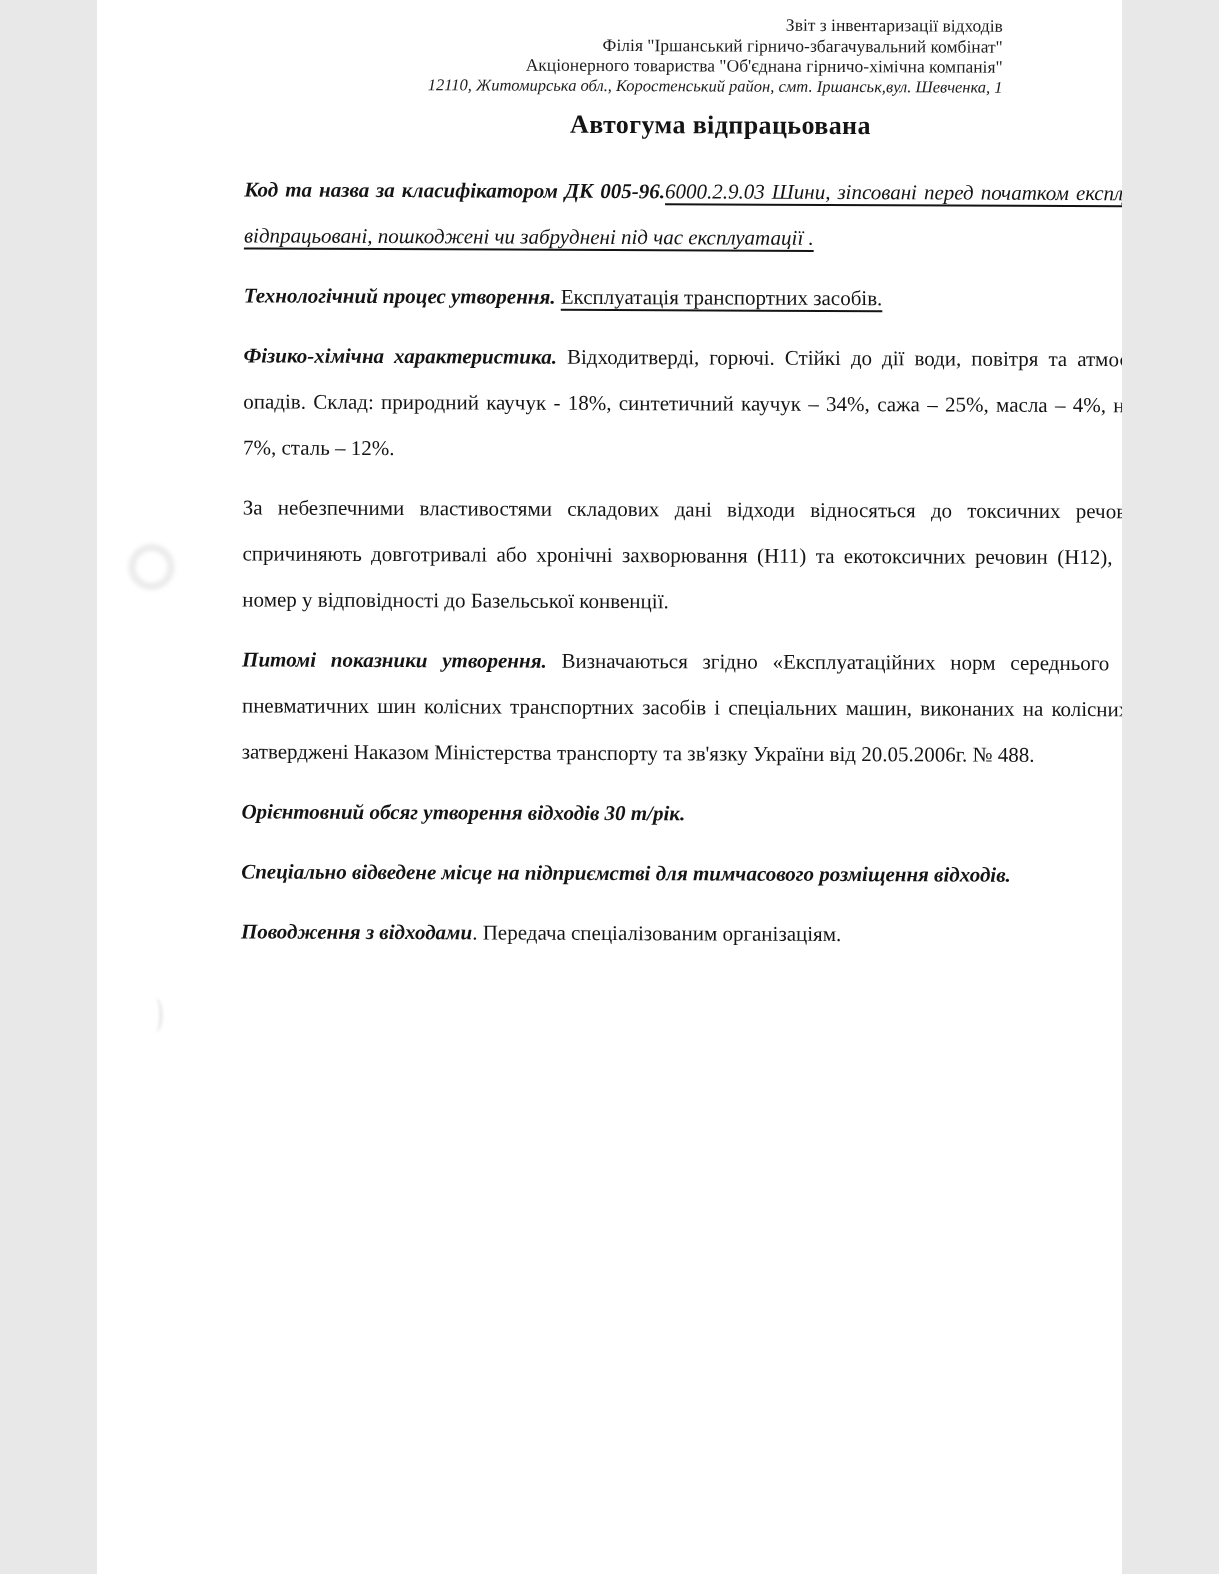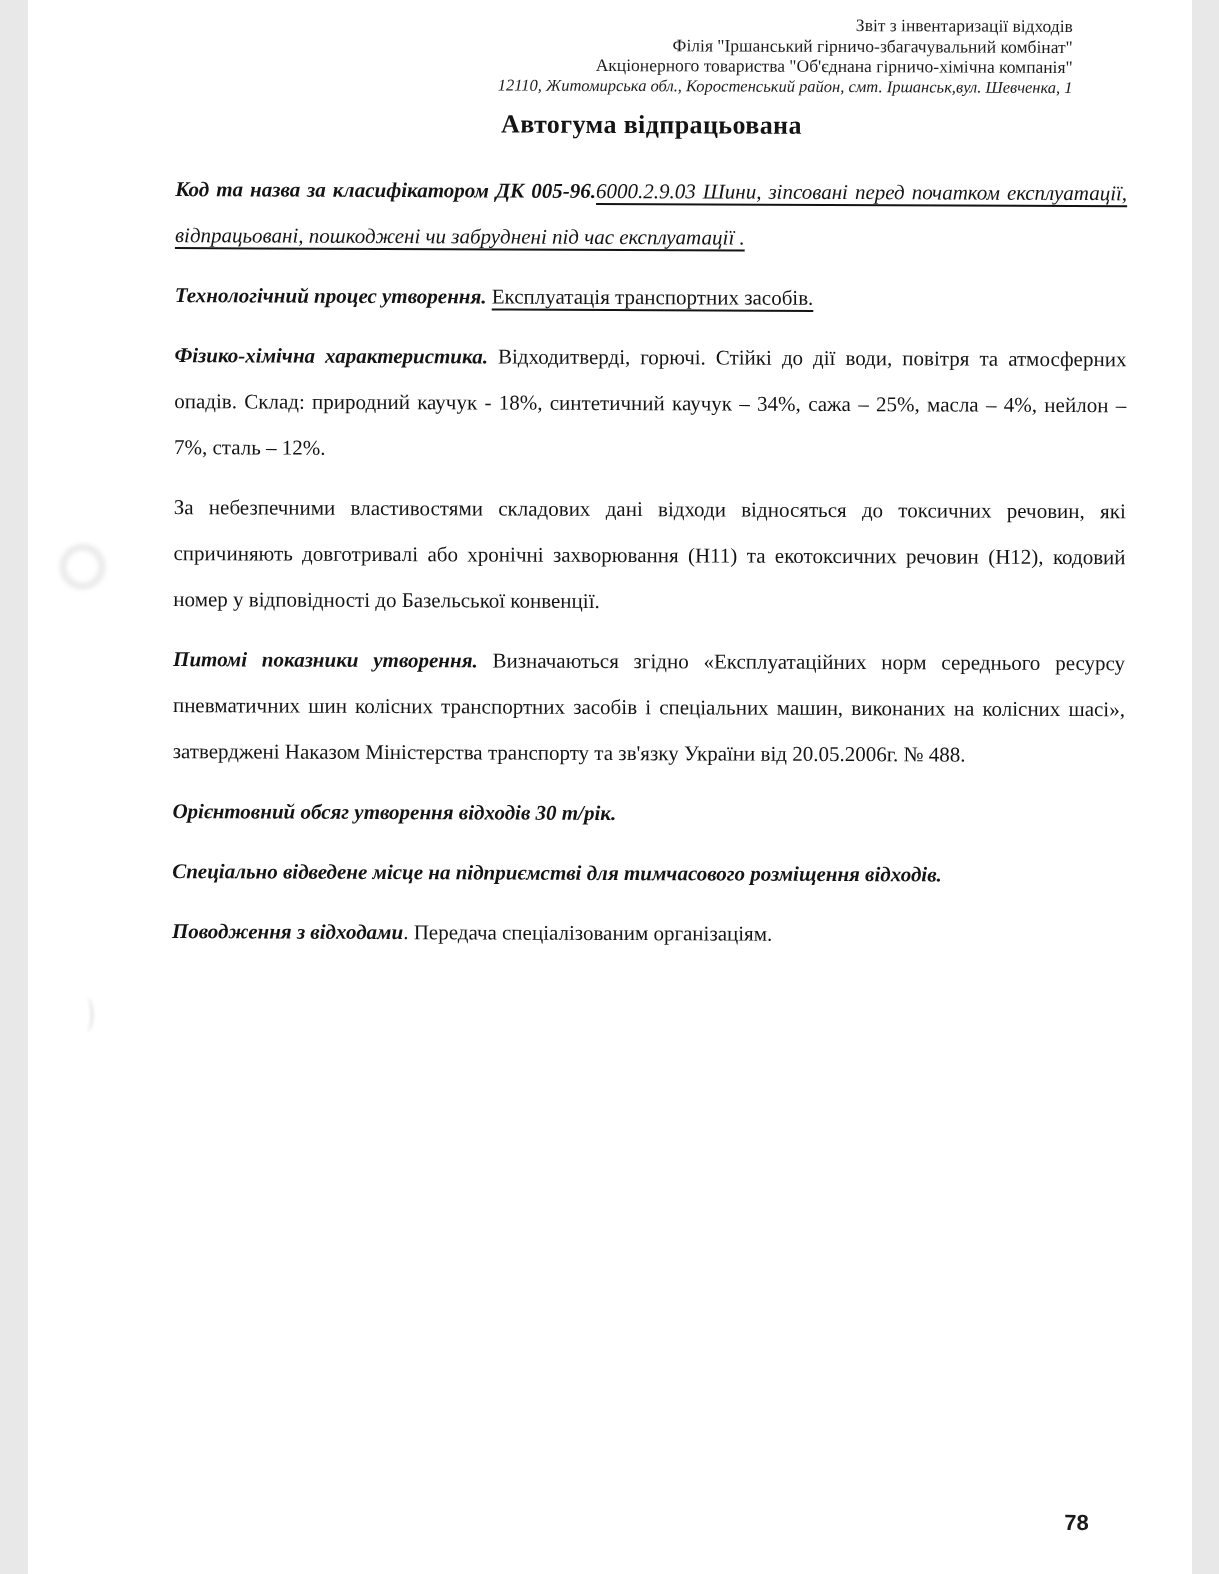--- a/index.html
+++ b/index.html
@@ -1,21 +1,21 @@
 <!DOCTYPE html>
 <html lang="uk"><head>
 <meta charset="utf-8">
 <style>
   * { margin: 0; padding: 0; box-sizing: border-box; }
   html, body { background: #e8e8e8; }
   body { font-family: "Liberation Serif", "DejaVu Serif", serif; }
 
   .page {
     position: relative;
-    width: 1164px;
+    width: 1025px;
     height: 1574px;
     background: #ffffff;
     color: #161616;
     overflow: hidden;
     margin: 0 auto;
   }
 
   .scan {
     position: absolute;
     inset: 0;

